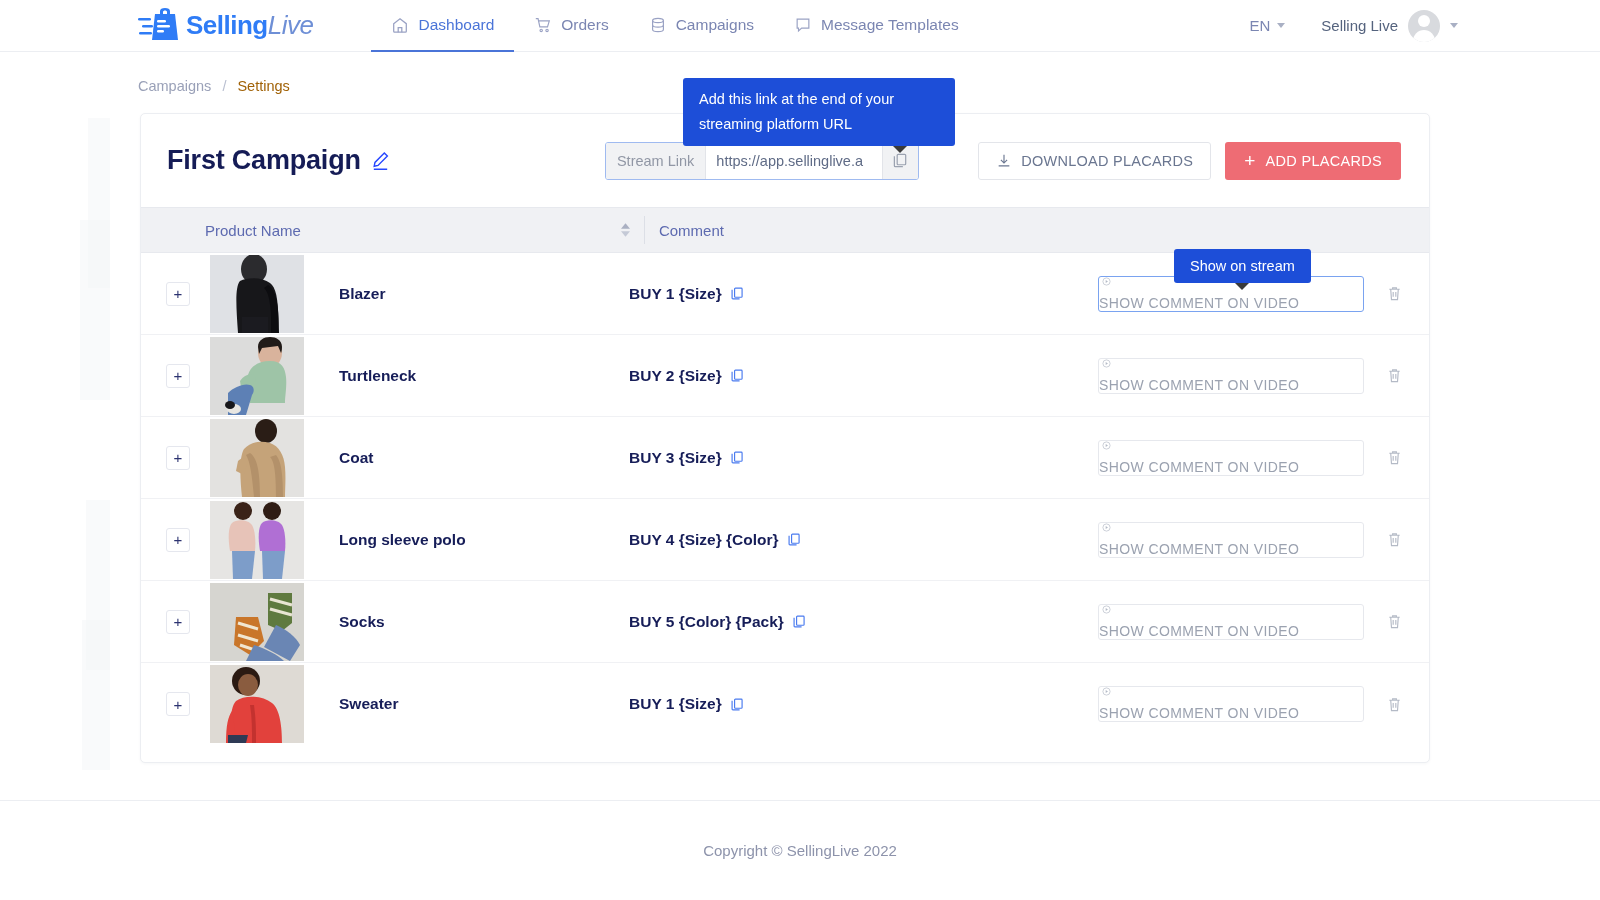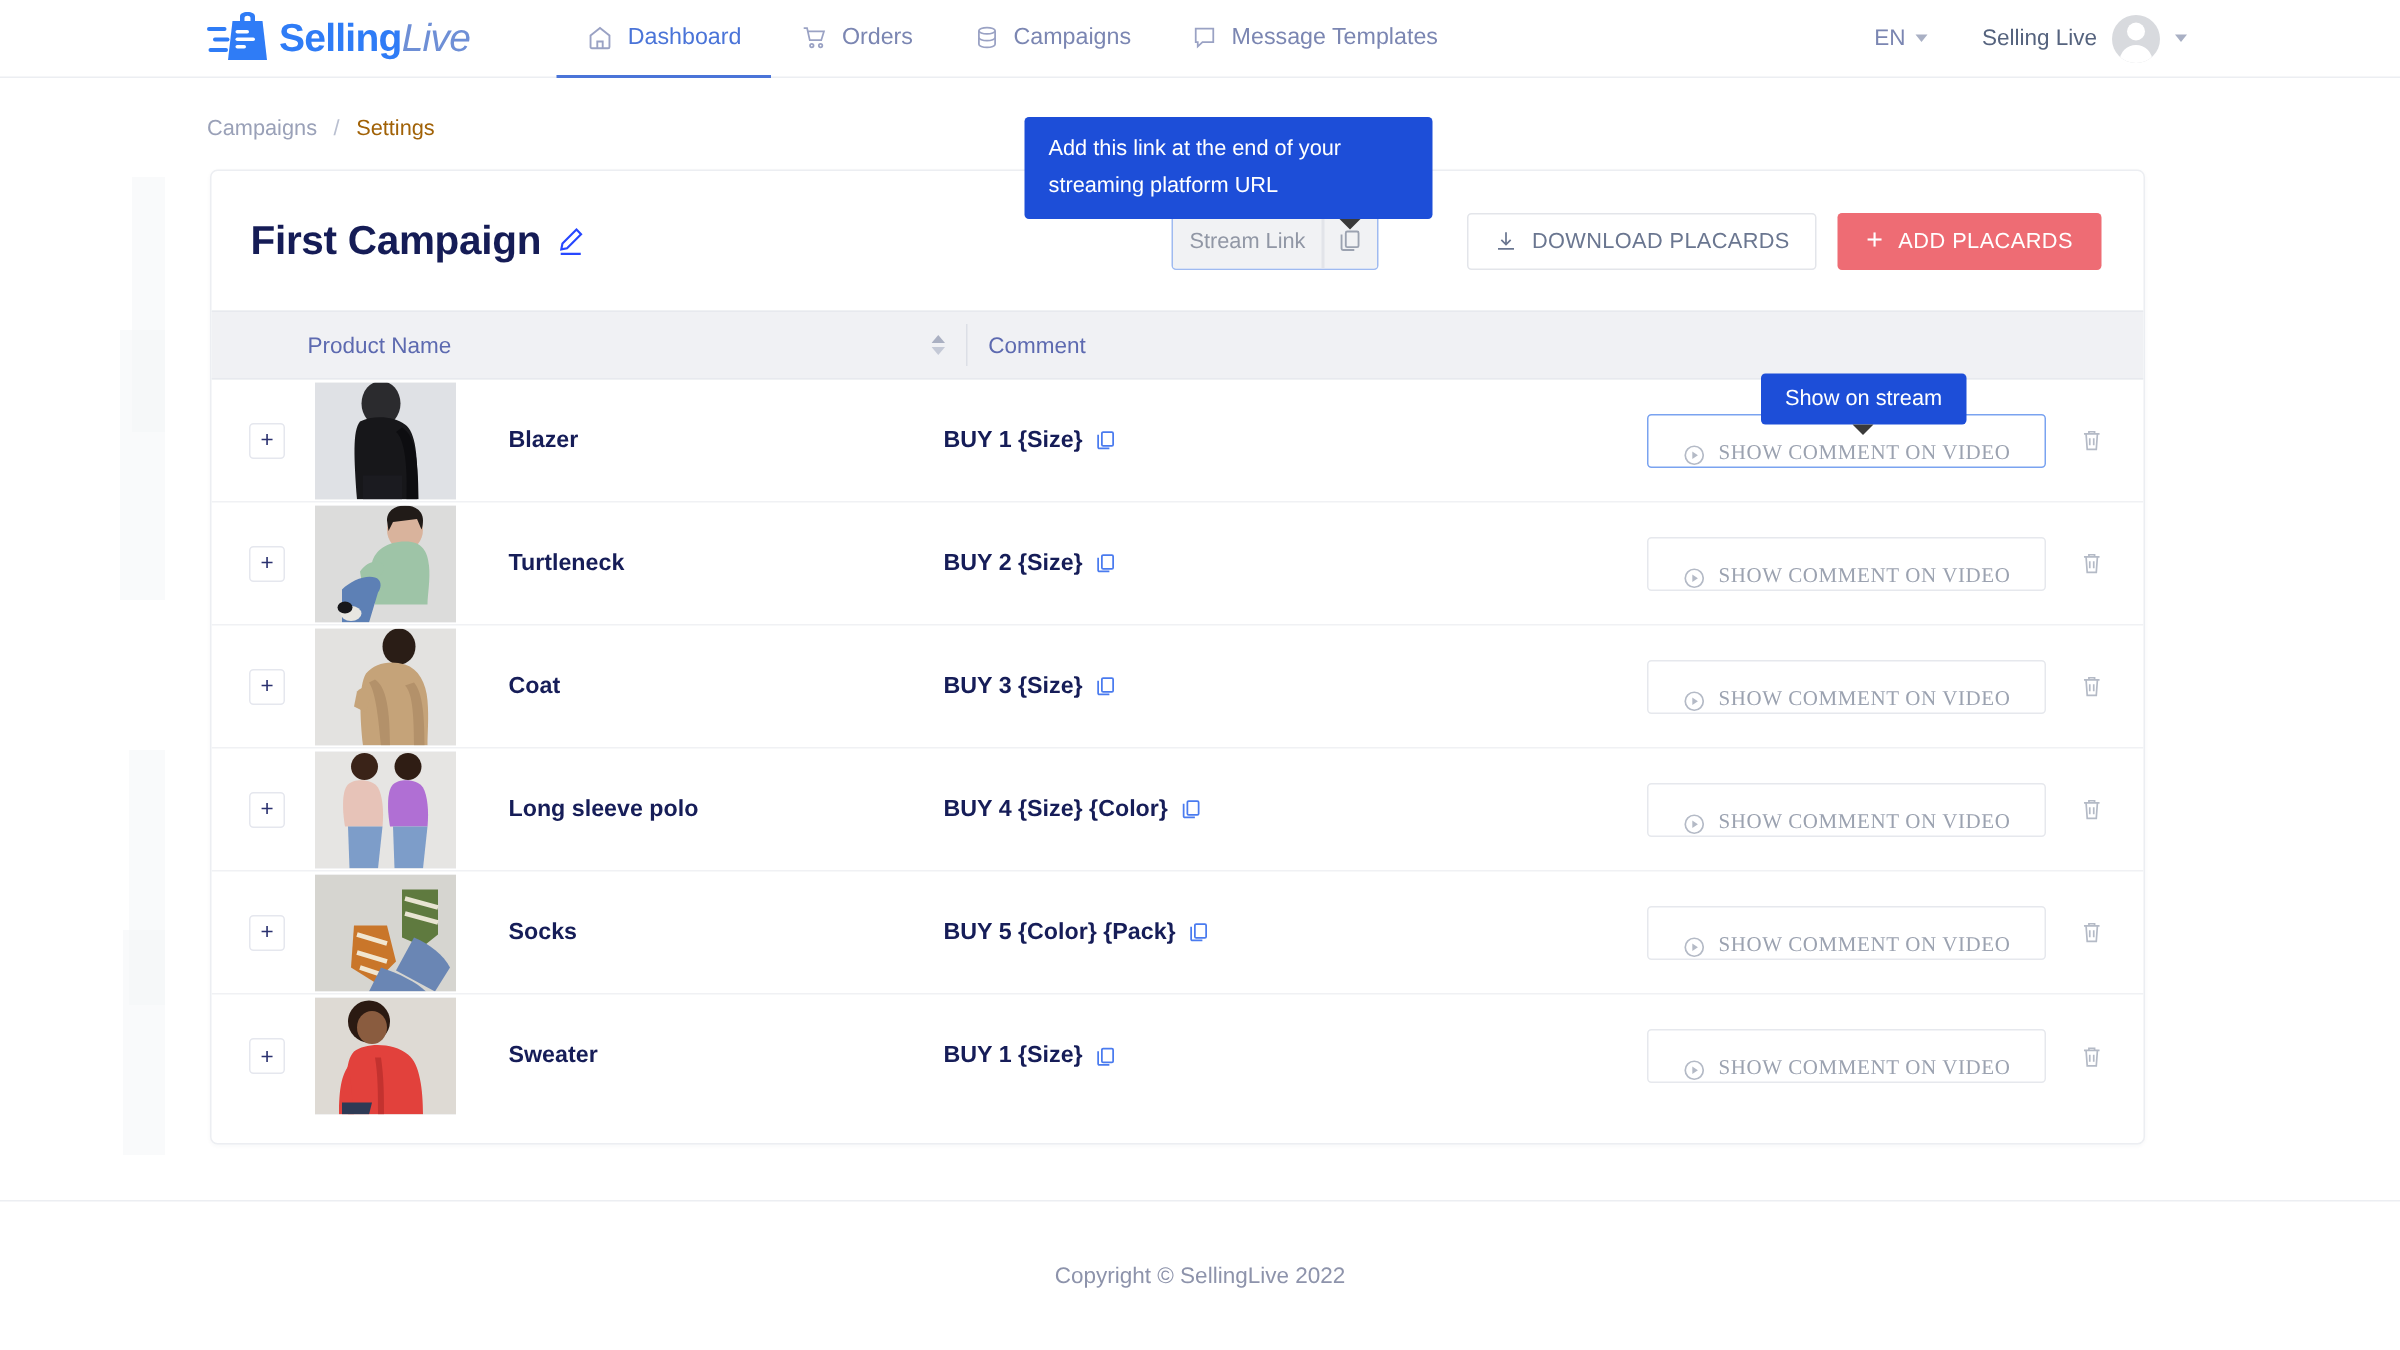--- a/index.html
+++ b/index.html
@@ -182,23 +182,24 @@
   .comment {
     width: 300px; flex: none; display: flex; align-items: center; gap: 8px;
     font-size: 15.5px; font-weight: bold; color: #161d58;
     margin-left: 60px;
   }
   .comment .copy-ico { cursor: pointer; display: block; }
   .row-actions { margin-left: auto; display: flex; align-items: center; gap: 18px; padding-right: 22px; }
   .show-btn {
     width: 266px; height: 36px; border-radius: 3px; background: #fff;
     border: 1px solid #e6e8ed; color: #9ba2b0; font-size: 14px;
-    letter-spacing: .4px; display: flex; align-items: flex-end;
+    letter-spacing: .4px; display: flex; align-items: flex-start;
     justify-content: center; gap: 9px; cursor: pointer;
-    font-family: Liberation Serif, serif;
+    font-family: Liberation Sans, sans-serif;
+    flex-direction: column;
   }
   .show-btn.focused { border-color: #7aa3f0; }
   .trash-btn { background: none; border: 0; cursor: pointer; padding: 4px; display: flex; }
 
   
   .tooltip {
     position: absolute; z-index: 40;
     background: #1d4ed8; color: #fff; border-radius: 3px;
     font-size: 14.5px; line-height: 25px; padding: 9px 16px;
   }
@@ -305,20 +306,21 @@
         <span>First Campaign</span>
         <svg class="edit-pencil" width="21" height="21" viewBox="0 0 22 22" fill="none" stroke="#2747ff" stroke-width="1.5">
           <path d="M15 3.2l3.2 3.2L8.4 16.2l-4 .8.8-4z"></path>
           <path d="M4 20.2h14" stroke-width="1.6"></path>
         </svg>
       </div>
 
       <div class="head-actions">
         <div class="stream-group">
           <span class="stream-label">Stream Link</span>
+          <input class="stream-input" value="https://app.sellinglive.a" style="">
           <button class="copy-btn">
             <svg width="17" height="17" viewBox="0 0 18 18" fill="none" stroke="#9ba2b0" stroke-width="1.3">
               <rect x="5.5" y="2.5" width="9" height="11" rx="1"></rect>
               <path d="M11.5 15.5h-8a1 1 0 0 1-1-1v-10"></path>
             </svg>
           </button>
         </div>
 
         <button class="btn-outline">
           <svg width="16" height="16" viewBox="0 0 18 18" fill="none" stroke="#6a7690" stroke-width="1.3">

